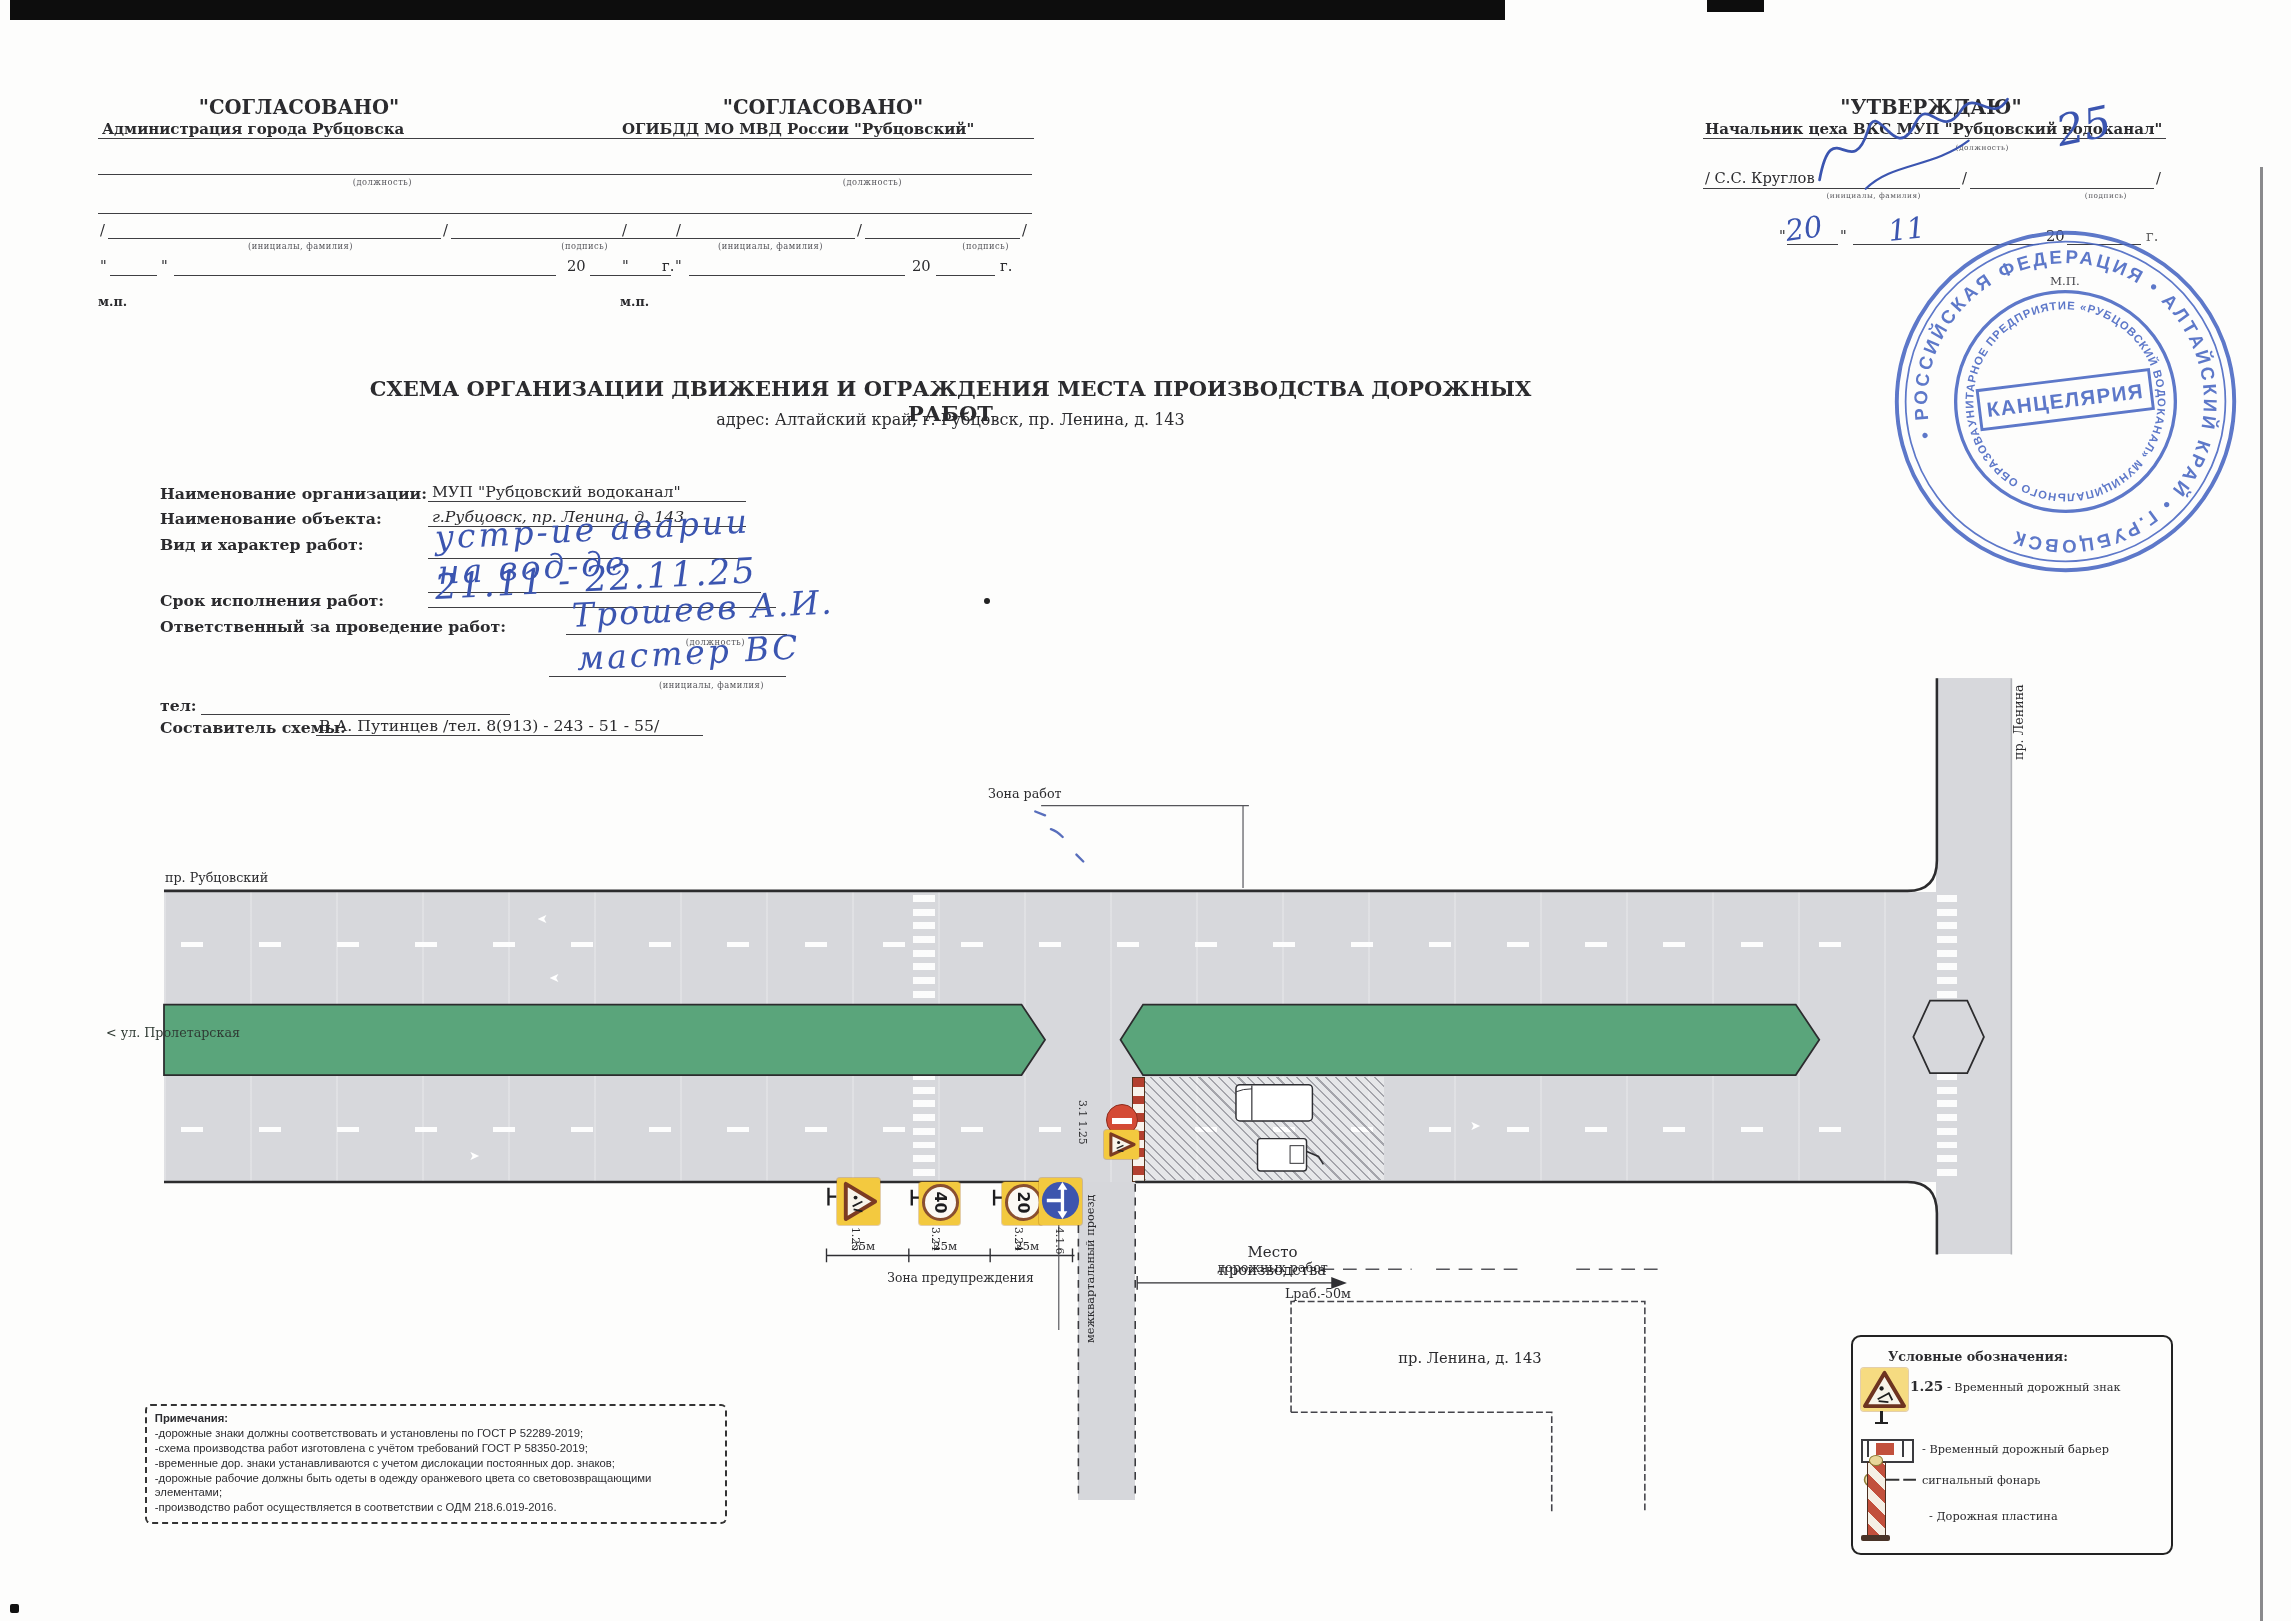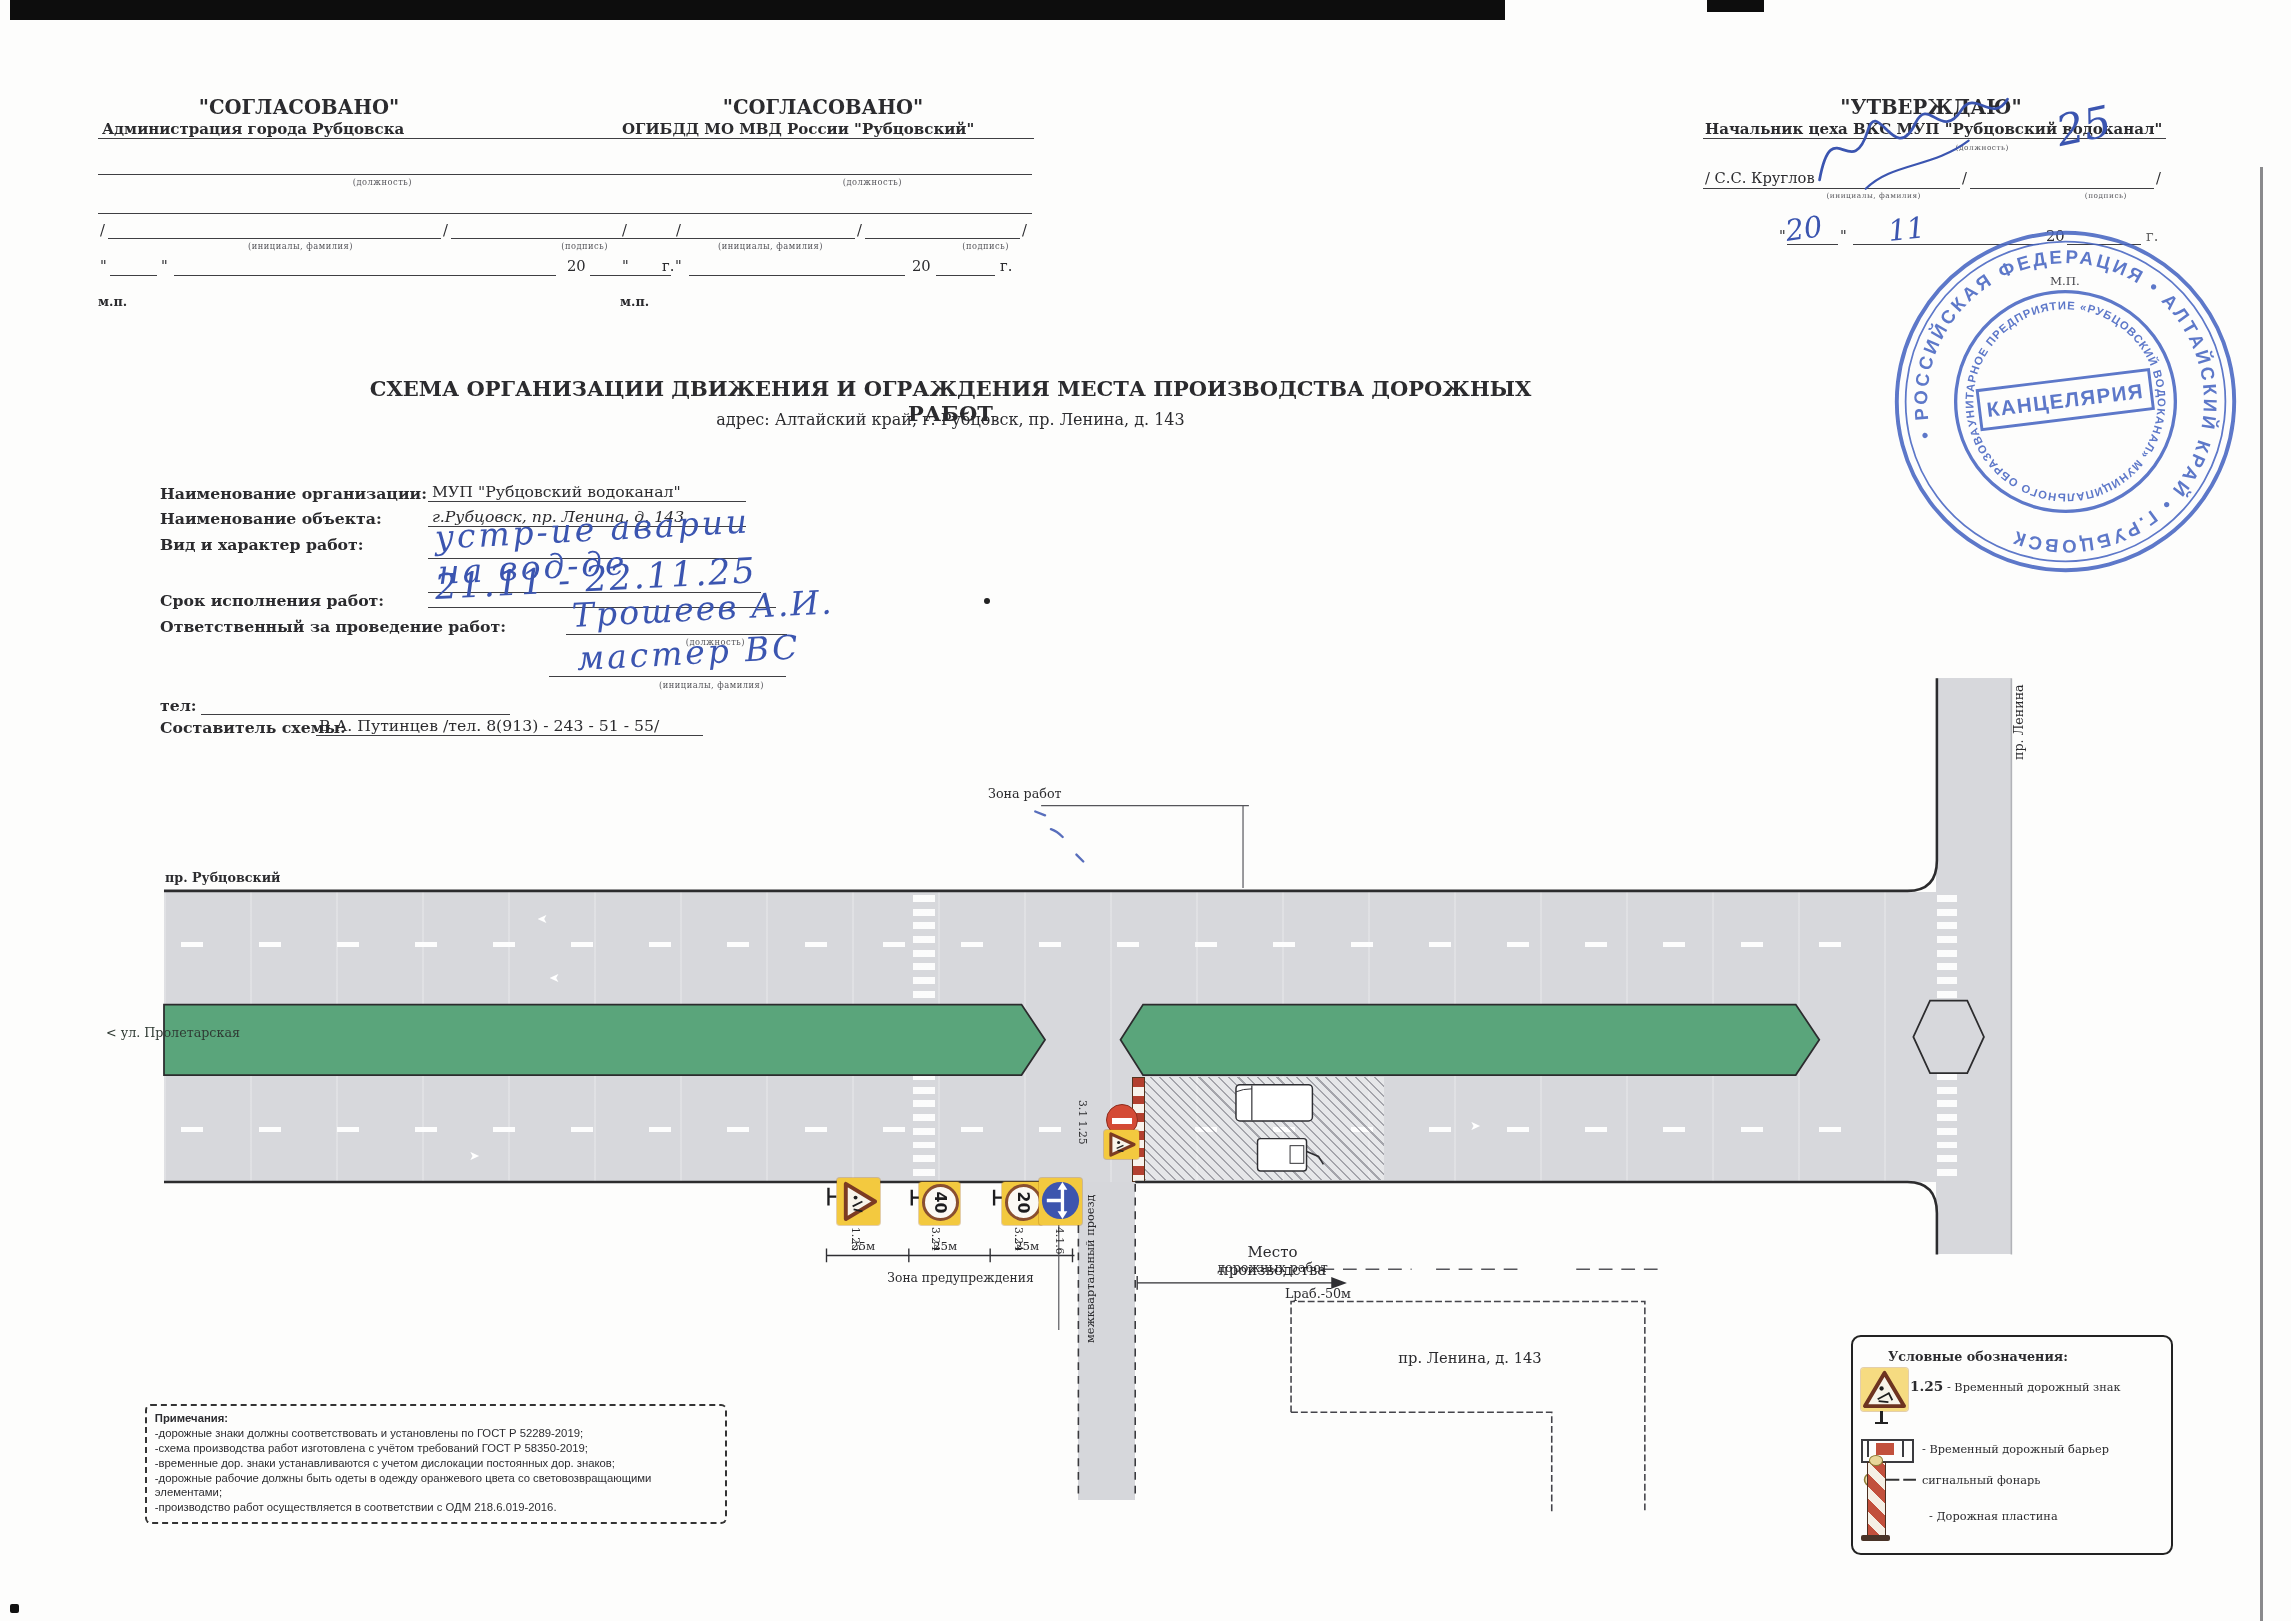--- a/index.html
+++ b/index.html
@@ -225,21 +225,21 @@
       </g>
 
       <path d="M1056,828 l10,4 M1072,846 q6,2 12,8 M1098,872 l7,7" fill="none" stroke="#3b55b0" stroke-width="2.4" stroke-linecap="round" opacity=".85"></path>
     </svg>
 
     <span class="abs arrow" style="left:537px;top:914px;transform:rotate(180deg);">➤</span>
     <span class="abs arrow" style="left:549px;top:973px;transform:rotate(180deg);">➤</span>
     <span class="abs arrow" style="left:469px;top:1151px;">➤</span>
     <span class="abs arrow" style="left:1470px;top:1121px;">➤</span>
 
-    <div class="abs maplab" style="left:165px;top:870px;font-weight:bold;">пр. Рубцовский</div>
+    <div class="abs maplab" style="left:165px;top:870px;">пр. Рубцовский</div>
     <div class="abs maplab" style="left:106px;top:1025px;color:#2f3a33;">&lt; ул. Пролетарская</div>
     <div class="abs maplab vtx180" style="left:2011px;top:676px;height:84px;">пр. Ленина</div>
     <div class="abs maplab" style="left:988px;top:786px;">Зона работ</div>
     <div class="abs" style="left:1084px;top:1188px;height:155px;font-size:11.3px;writing-mode:vertical-rl;transform:rotate(180deg);white-space:nowrap;">межквартальный проезд</div>
 
     <div class="abs" style="left:1106px;top:1104px;width:30px;height:30px;border-radius:50%;background:#d44a35;border:1px solid #8c2d1e;">
       <div class="abs" style="left:4.9px;top:12.7px;width:20.6px;height:5.9px;background:#fff;"></div>
     </div>
     <div class="abs signplate" style="left:1104px;top:1130px;width:35px;height:29px;">
       <svg width="35" height="29" viewBox="0 0 36 30">

